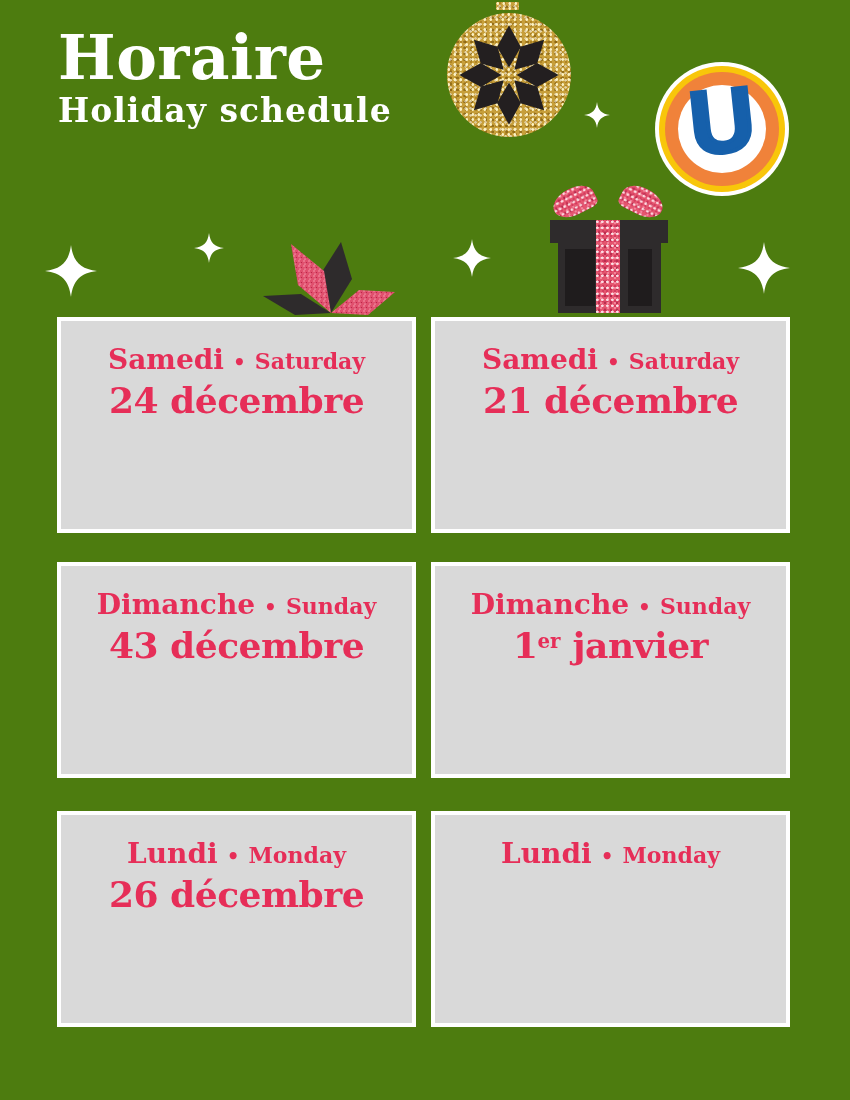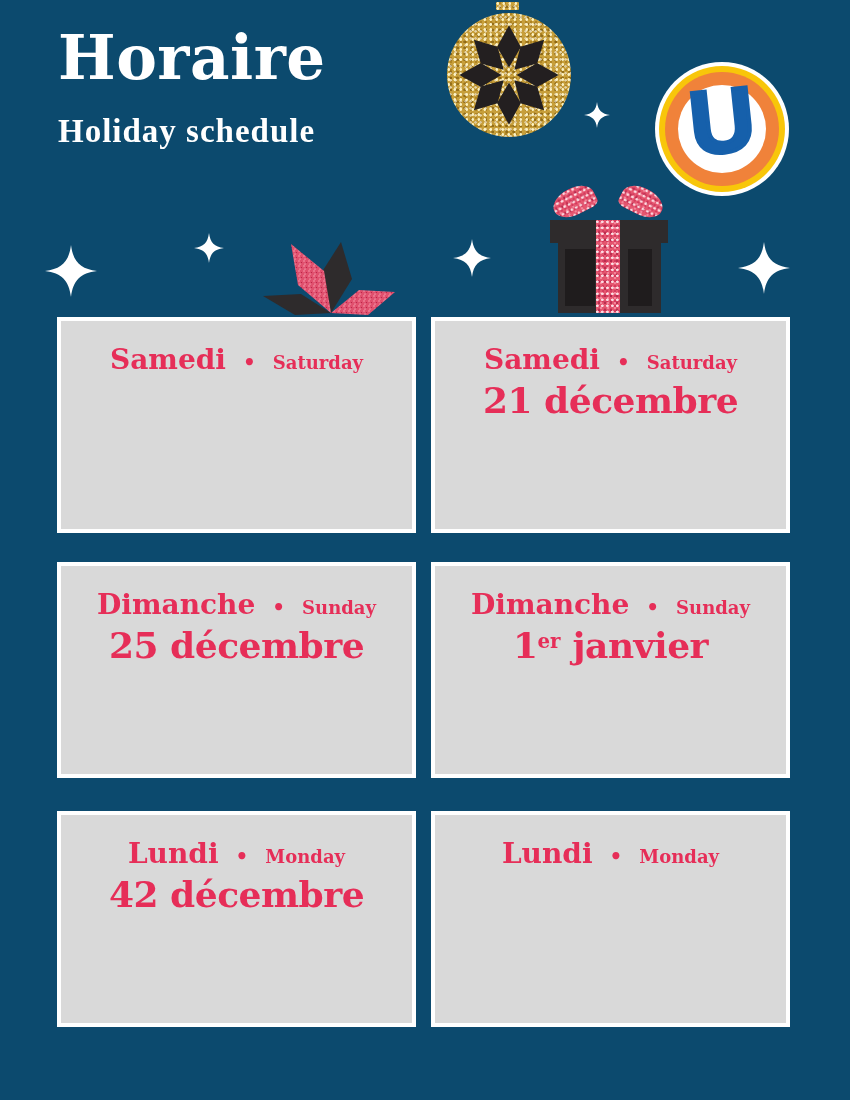--- a/index.html
+++ b/index.html
@@ -1,42 +1,40 @@
 <!DOCTYPE html>
 <html><head>
 <meta charset="utf-8">
 <style>
   * { box-sizing: border-box; }
   html, body { margin: 0; padding: 0; background: #231f20; }
   .poster {
     position: relative;
     width: 850px; height: 1100px;
     margin: 0 auto;
-    background: #0c4a6e;
+    background: #4d7c0f;
     overflow: hidden;
     font-family: "DejaVu Serif", serif;
   }
 
   
   .titleblock { position: absolute; left: 58px; top: 24px; color: #ffffff; }
   .title-line {
     display: block;
     font-weight: 700;
     font-size: 61px;
     line-height: 1.1;
     letter-spacing: 0.5px;
     color: #ffffff;
   }
   .subtitle {
-    margin-top: 22px;
     font-weight: 700;
     font-size: 33px;
     letter-spacing: 1px;
     color: #ffffff;
-    font-family: Liberation Serif, serif;
   }
 
   
   .glitter-gold {
     background-color: #c79f3b;
     background-image:
       radial-gradient(circle at 30% 30%, rgba(255,246,200,.95) 0 1px, transparent 1.7px),
       radial-gradient(circle at 72% 62%, rgba(255,255,255,.55) 0 1px, transparent 1.5px),
       radial-gradient(circle at 52% 82%, rgba(122,86,10,.65) 0 1px, transparent 1.7px),
       radial-gradient(circle at 85% 22%, rgba(158,114,18,.6) 0 1px, transparent 1.5px);
@@ -101,26 +99,26 @@
     color: #e62e58;
   }
   .card.c1 { left: 57px;  top: 317px; }
   .card.c2 { left: 431px; top: 317px; }
   .card.c3 { left: 57px;  top: 562px; }
   .card.c4 { left: 431px; top: 562px; }
   .card.c5 { left: 57px;  top: 811px; }
   .card.c6 { left: 431px; top: 811px; }
 
   .day-line {
-    display: flex; justify-content: center; align-items: baseline; gap: 17px;
+    display: flex; justify-content: center; align-items: baseline; gap: 9px;
     font-weight: 700;
   }
   .day-fr { font-size: 28px; }
   .day-bullet { font-size: 20px; }
-  .day-en { font-size: 18px; }
+  .day-en { font-size: 22px; }
   .date-line { margin-top: 3px; font-weight: 700; font-size: 36px; letter-spacing: -0.5px; }
   .date-line sup { font-size: 55%; vertical-align: 0.5em; letter-spacing: 0; }
 </style>
 </head>
 <body>
 
 <div class="poster">
 
   <header class="titleblock">
     <h1 style="margin:0;">
@@ -193,56 +191,57 @@
   <svg class="sparkle" style="left:738px;top:242px;" width="52" height="52" viewBox="0 0 100 100">
     <path d="M50 0 C54 32 68 46 100 50 C68 54 54 68 50 100 C46 68 32 54 0 50 C32 46 46 32 50 0 Z" fill="#ffffff"></path>
   </svg>
 
   <section class="card c1">
     <div class="day-line">
       <span class="day-fr">Samedi</span>
       <span class="day-bullet">•</span>
       <span class="day-en">Saturday</span>
     </div>
+    <div class="date-line"><span>24</span><sup></sup><span> décembre</span></div>
   </section>
 
   <section class="card c2">
     <div class="day-line">
       <span class="day-fr">Samedi</span>
       <span class="day-bullet">•</span>
       <span class="day-en">Saturday</span>
     </div>
     <div class="date-line"><span>21</span><sup></sup><span> décembre</span></div>
   </section>
 
   <section class="card c3">
     <div class="day-line">
       <span class="day-fr">Dimanche</span>
       <span class="day-bullet">•</span>
       <span class="day-en">Sunday</span>
     </div>
-    <div class="date-line"><span>25</span><sup></sup><span> décembre</span></div>
+    <div class="date-line"><span>43</span><sup></sup><span> décembre</span></div>
   </section>
 
   <section class="card c4">
     <div class="day-line">
       <span class="day-fr">Dimanche</span>
       <span class="day-bullet">•</span>
       <span class="day-en">Sunday</span>
     </div>
     <div class="date-line"><span>1</span><sup>er</sup><span> janvier</span></div>
   </section>
 
   <section class="card c5">
     <div class="day-line">
       <span class="day-fr">Lundi</span>
       <span class="day-bullet">•</span>
       <span class="day-en">Monday</span>
     </div>
-    <div class="date-line"><span>42</span><sup></sup><span> décembre</span></div>
+    <div class="date-line"><span>26</span><sup></sup><span> décembre</span></div>
   </section>
 
   <section class="card c6">
     <div class="day-line">
       <span class="day-fr">Lundi</span>
       <span class="day-bullet">•</span>
       <span class="day-en">Monday</span>
     </div>
   </section>
 

